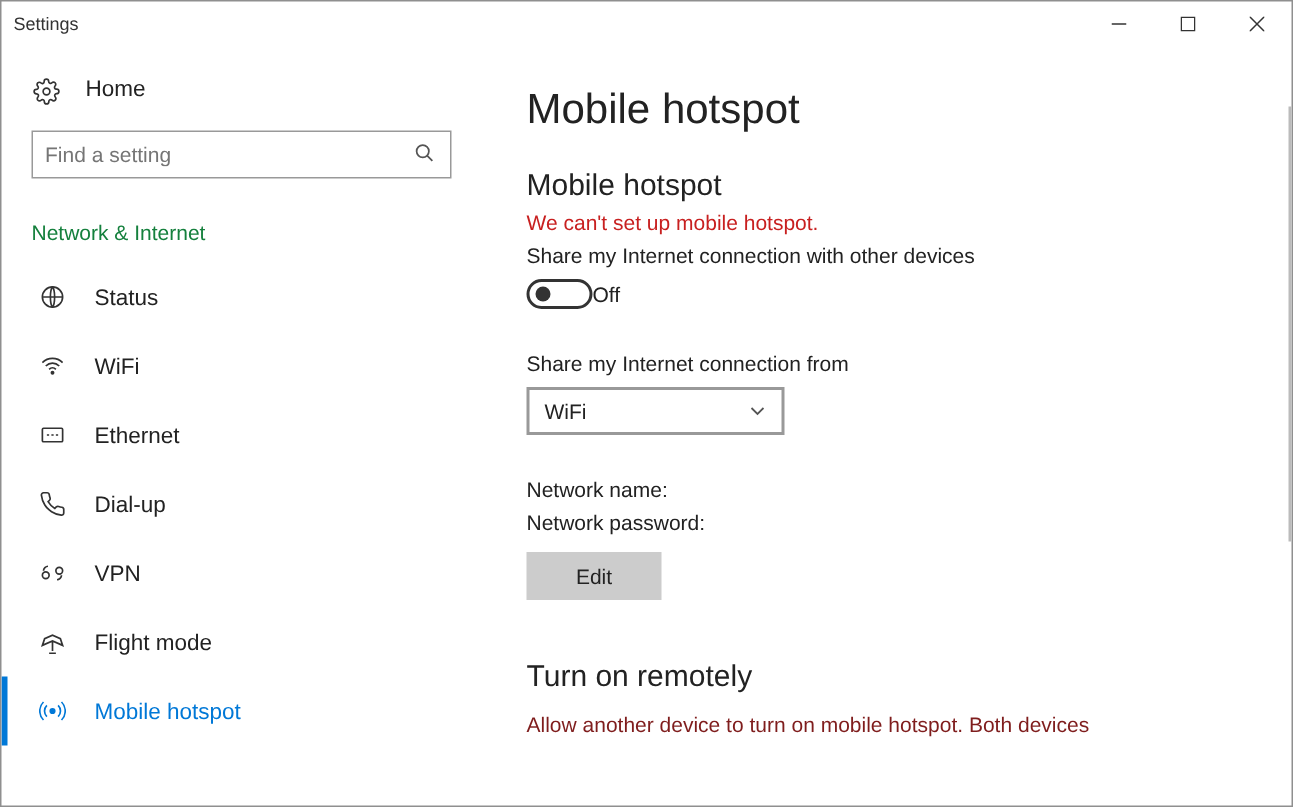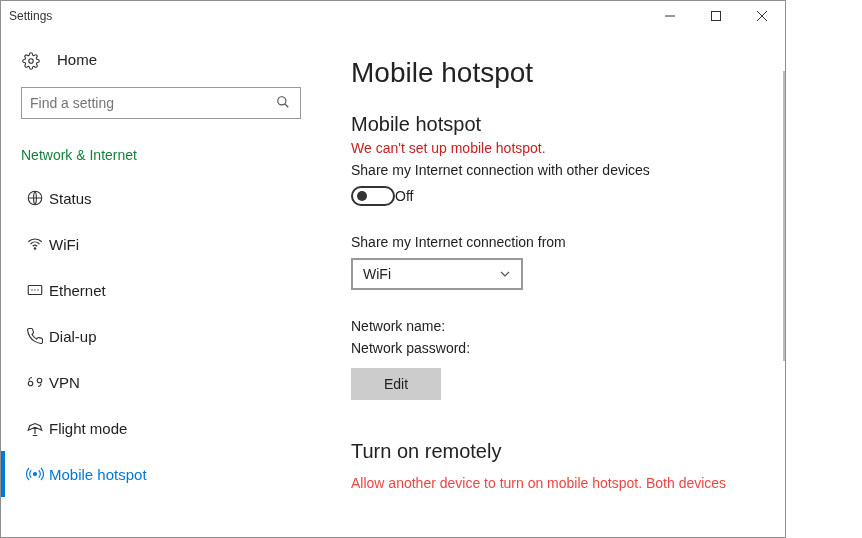--- a/index.html
+++ b/index.html
@@ -1,38 +1,38 @@
 <!DOCTYPE html>
 <html><head>
 <meta charset="utf-8">
 <style>
 * { box-sizing: border-box; margin: 0; padding: 0; font-family: "Segoe UI", -apple-system, sans-serif; }
 html, body { width: 862px; height: 538px; overflow: hidden; background: #fff; }
 
-.window { width: 786px; height: 538px; border: 1px solid #8f8f8f; display: flex; flex-direction: column; }
+.window { width: 862px; height: 538px; border: 1px solid #8f8f8f; display: flex; flex-direction: column; }
 
 .titlebar { height: 30px; display: flex; align-items: center; justify-content: space-between; padding-left: 8px; }
 .titlebar-title { font-size: 12px; color: #333; }
 .titlebar-controls { display: flex; }
 .titlebar-btn { width: 46px; height: 30px; display: flex; align-items: center; justify-content: center; cursor: pointer; }
 .titlebar-btn svg { width: 10px; height: 10px; stroke: #333; stroke-width: 1; fill: none; }
 
 .body { flex: 1; display: flex; overflow: hidden; }
 .sidebar { width: 320px; padding: 20px 0 0 0; overflow: hidden; }
 .home-row { display: flex; align-items: flex-start; padding: 0 20px 16px 20px; gap: 16px; cursor: pointer; }
 .home-row .icon { width: 20px; height: 20px; color: #333; display: flex; align-items: center; justify-content: center; }
 .home-row .label { font-size: 15px; color: #222; }
 
 .search-box { margin: 0 20px 20px 20px; border: 1px solid #999; height: 32px; display: flex; align-items: center; padding: 15px 8px; justify-content: space-between; }
 .search-box input { border: none; outline: none; font-size: 14px; color: #666; width: 90%; background: transparent; }
 .search-box .search-icon { width: 16px; height: 16px; color: #555; }
 
 .category-header { padding: 8px 20px 12px 20px; font-size: 14px; color: #15803d; }
 
-.nav-item { display: flex; align-items: center; height: 46px; padding: 0 20px; gap: 4px; cursor: pointer; border-left: 4px solid transparent; }
+.nav-item { display: flex; align-items: center; height: 46px; padding: 0 20px; gap: 18px; cursor: pointer; border-left: 4px solid transparent; }
 .nav-item.active { border-left: 4px solid #0078d7; }
 .nav-item.active .label { color: #0078d7; }
 .nav-item.active .icon { color: #0078d7; }
 .nav-item .icon { width: 20px; height: 20px; color: #333; display: flex; align-items: center; justify-content: center; flex-shrink: 0; }
 .nav-item .label { font-size: 15px; color: #222; }
 
 .content { flex: 1; padding: 26px 20px 0 30px; overflow: hidden; position: relative; }
 .page-title { font-size: 28px; font-weight: 400; color: #222; margin-bottom: 24px; }
 .section-title { font-size: 20px; font-weight: 400; color: #222; margin-bottom: 4px; }
 .error-text { color: #c82020; font-size: 14px; margin-bottom: 6px; }
@@ -43,21 +43,21 @@
 .toggle-label { font-size: 14px; color: #222; }
 
 .select-box { width: 172px; height: 32px; border: 2px solid #999; display: flex; align-items: center; justify-content: space-between; padding: 0 10px; margin-top: 6px; margin-bottom: 28px; cursor: pointer; }
 .select-box .val { font-size: 14px; color: #222; }
 .select-box svg { width: 12px; height: 12px; stroke: #555; stroke-width: 1.2; fill: none; }
 
 .field-label { font-size: 14px; color: #222; margin-bottom: 6px; }
 .edit-btn { width: 90px; height: 32px; background: #ccc; border: none; font-size: 14px; color: #222; cursor: pointer; margin-top: 6px; margin-bottom: 40px; }
 
 .section-title2 { font-size: 20px; font-weight: 400; color: #222; margin-bottom: 12px; }
-.remote-desc { font-size: 14px; color: #ef4444; }
+.remote-desc { font-size: 14px; color: #7f1d1d; }
 
 .scroll-hint { position: absolute; right: 0; top: 40px; width: 2px; height: 290px; background: #bbb; }
 </style>
 </head>
 <body>
 
 <div class="window">
   <div class="titlebar">
     <div class="titlebar-title">Settings</div>
     <div class="titlebar-controls">

